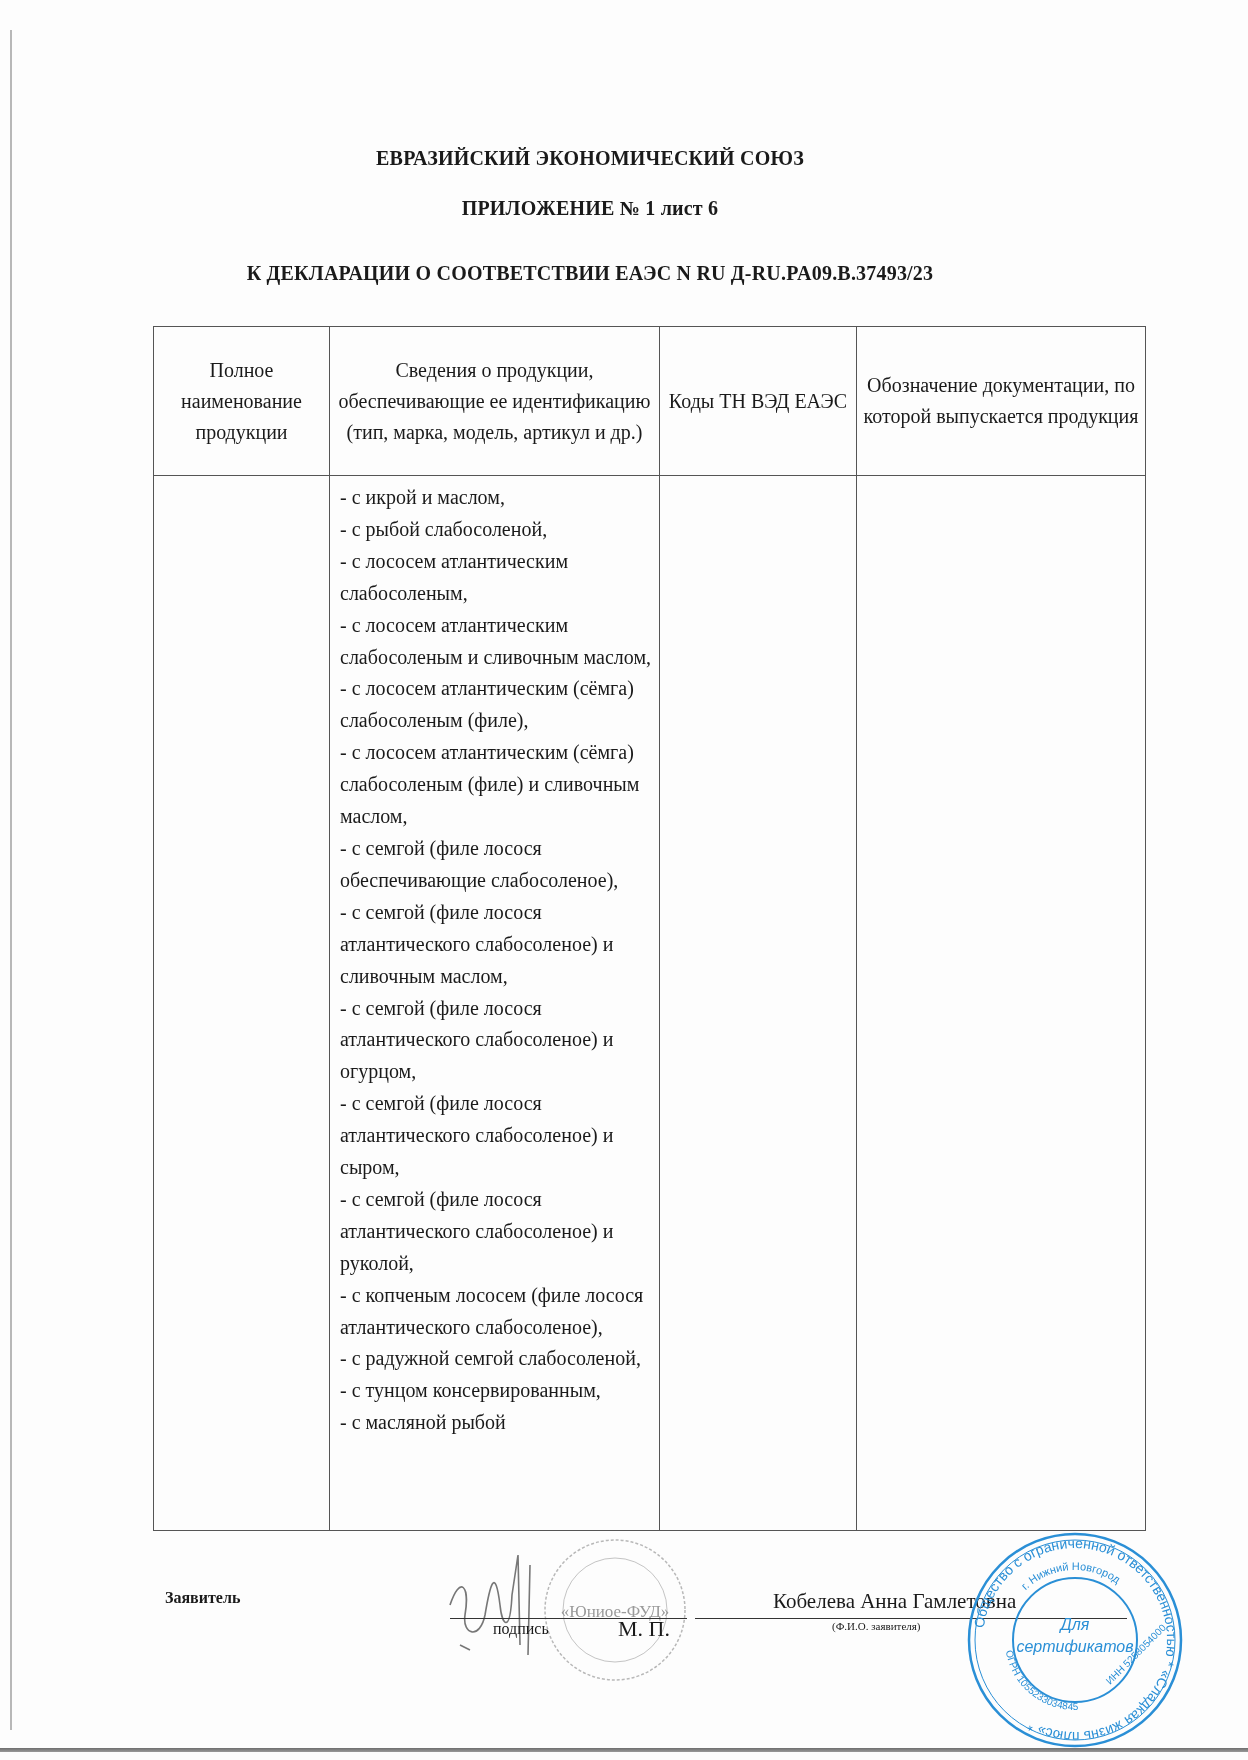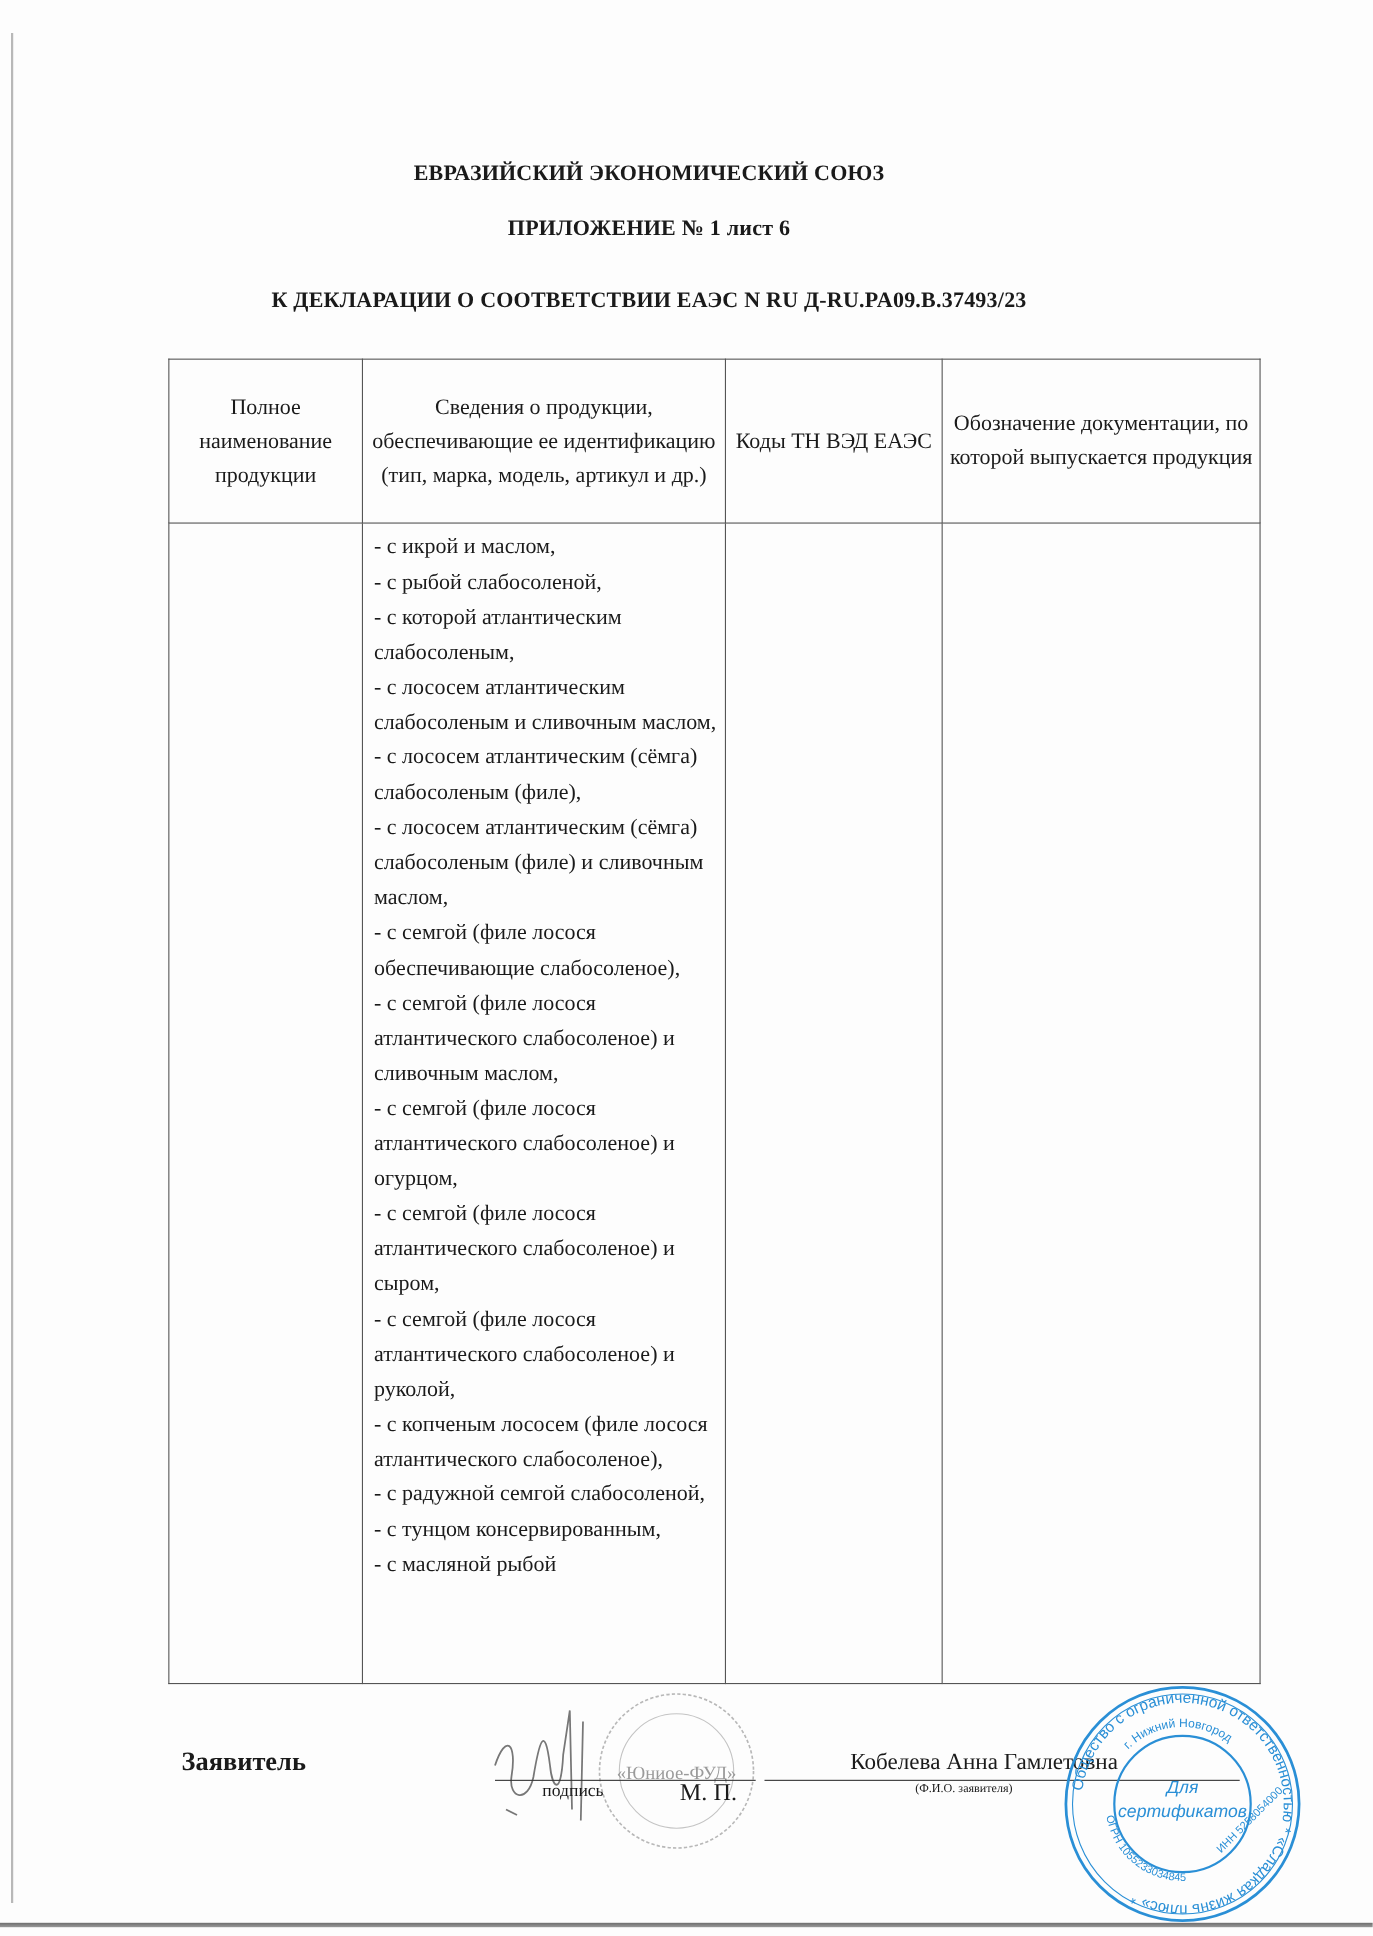--- a/index.html
+++ b/index.html
@@ -16,21 +16,21 @@
     position: absolute; left: 153px; top: 326px; border-collapse: collapse; table-layout: fixed;
     width: 992px; font-size: 20px; padding-left: 15px;
   }
   table.main th, table.main td { border: 1px solid #555; }
   table.main th { font-weight: normal; height: 148px; text-align: center; vertical-align: middle; line-height: 31px; padding: 0 6px; }
   table.main td { height: 1054px; vertical-align: top; padding: 0; }
   .c1 { width: 176px; } .c2 { width: 330px; } .c3 { width: 197px; } .c4 { width: 289px; }
   .items { padding: 6px 6px 0 10px; line-height: 31.9px; }
   .item { display: block; }
 
-  .applicant-label { position: absolute; left: 165px; top: 1589px; font-weight: bold; font-size: 24px; }
+  .applicant-label { position: absolute; left: 165px; top: 1589px; font-weight: bold; font-size: 16px; }
   .line { position: absolute; height: 1px; background: #333; }
   .sig-line { left: 450px; top: 1618px; width: 237px; }
   .name-line { left: 695px; top: 1618px; width: 432px; }
   .sig-caption { position: absolute; left: 493px; top: 1620px; font-size: 16px; }
   .mp { position: absolute; left: 618px; top: 1616px; font-size: 22px; }
   .applicant-name { position: absolute; left: 773px; top: 1589px; font-size: 21px; }
   .name-caption { position: absolute; left: 832px; top: 1620px; font-size: 11px; }
 
   .signature { position: absolute; left: 440px; top: 1545px; width: 150px; height: 120px; }
   .stamp-gray { position: absolute; left: 520px; top: 1535px; width: 190px; height: 150px; }
@@ -61,21 +61,21 @@
       <th>Обозначение документации, по которой выпускается продукция</th>
     </tr>
   </thead>
   <tbody>
     <tr>
       <td></td>
       <td>
         <div class="items" id="items">
             <span class="item">- с икрой и маслом,</span>
             <span class="item">- с рыбой слабосоленой,</span>
-            <span class="item">- с которой атлантическим слабосоленым,</span>
+            <span class="item">- с лососем атлантическим слабосоленым,</span>
             <span class="item">- с лососем атлантическим слабосоленым и сливочным маслом,</span>
             <span class="item">- с лососем атлантическим (сёмга) слабосоленым (филе),</span>
             <span class="item">- с лососем атлантическим (сёмга) слабосоленым (филе) и сливочным маслом,</span>
             <span class="item">- с семгой (филе лосося обеспечивающие слабосоленое),</span>
             <span class="item">- с семгой (филе лосося атлантического слабосоленое) и сливочным маслом,</span>
             <span class="item">- с семгой (филе лосося атлантического слабосоленое) и огурцом,</span>
             <span class="item">- с семгой (филе лосося атлантического слабосоленое) и сыром,</span>
             <span class="item">- с семгой (филе лосося атлантического слабосоленое) и руколой,</span>
             <span class="item">- с копченым лососем (филе лосося атлантического слабосоленое),</span>
             <span class="item">- с радужной семгой слабосоленой,</span>

